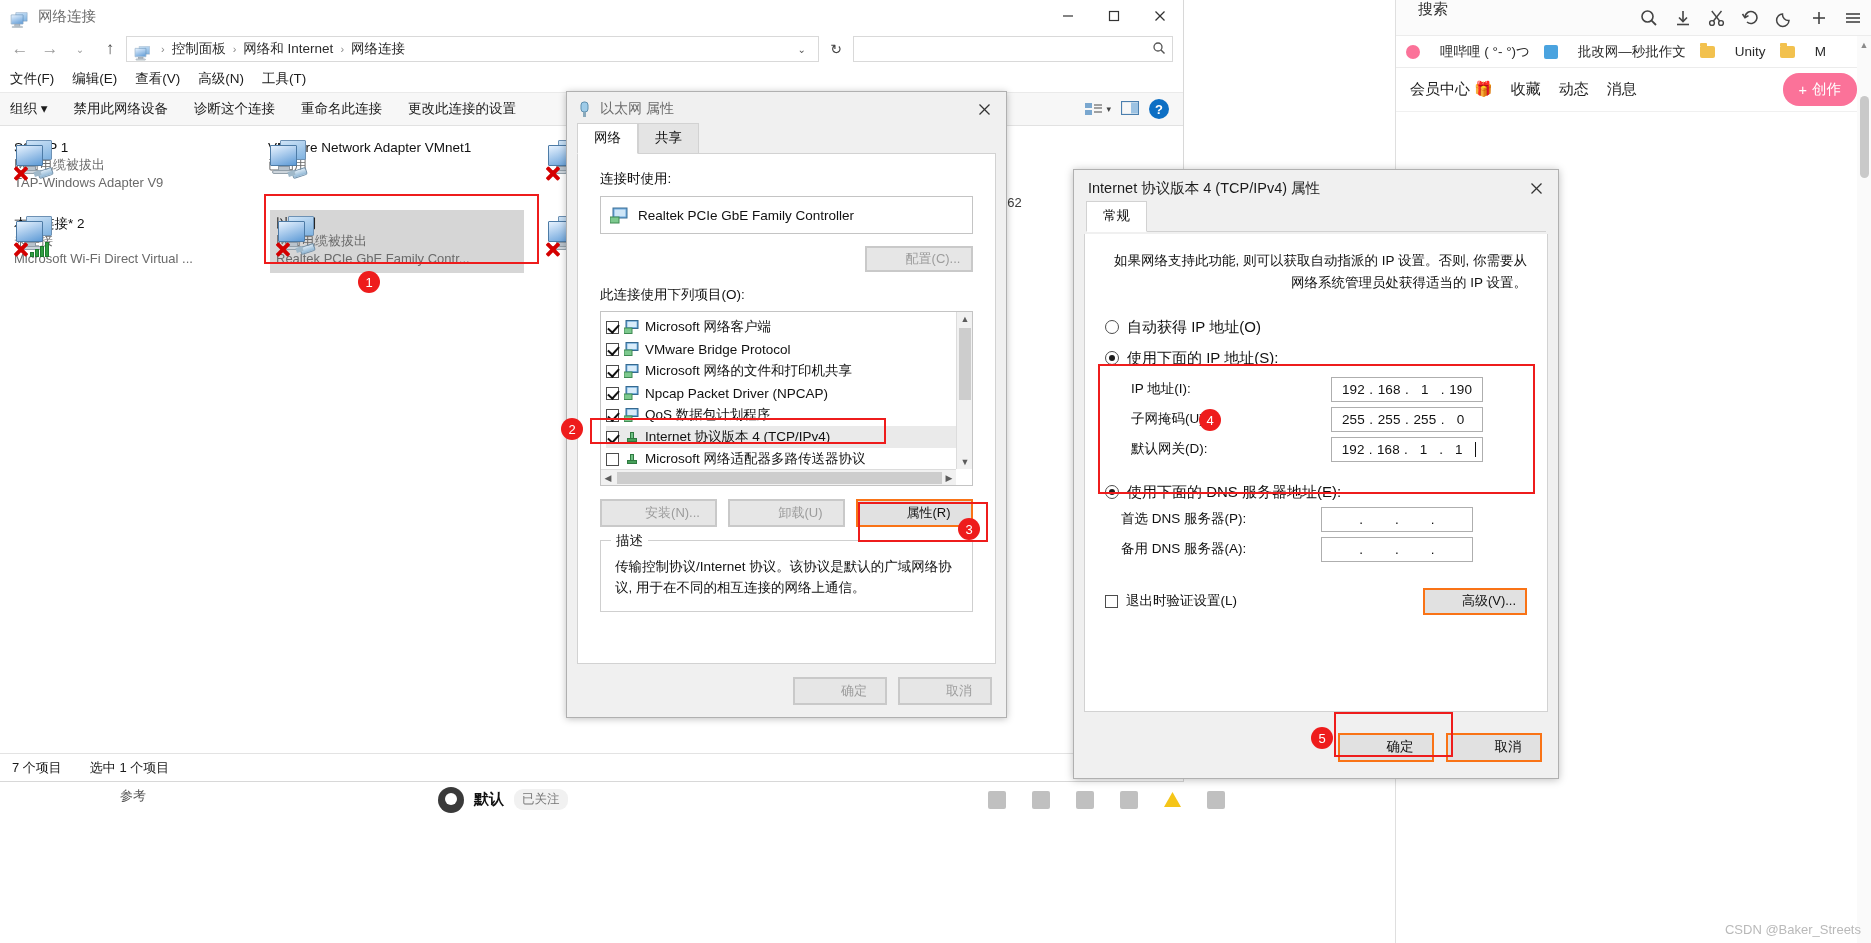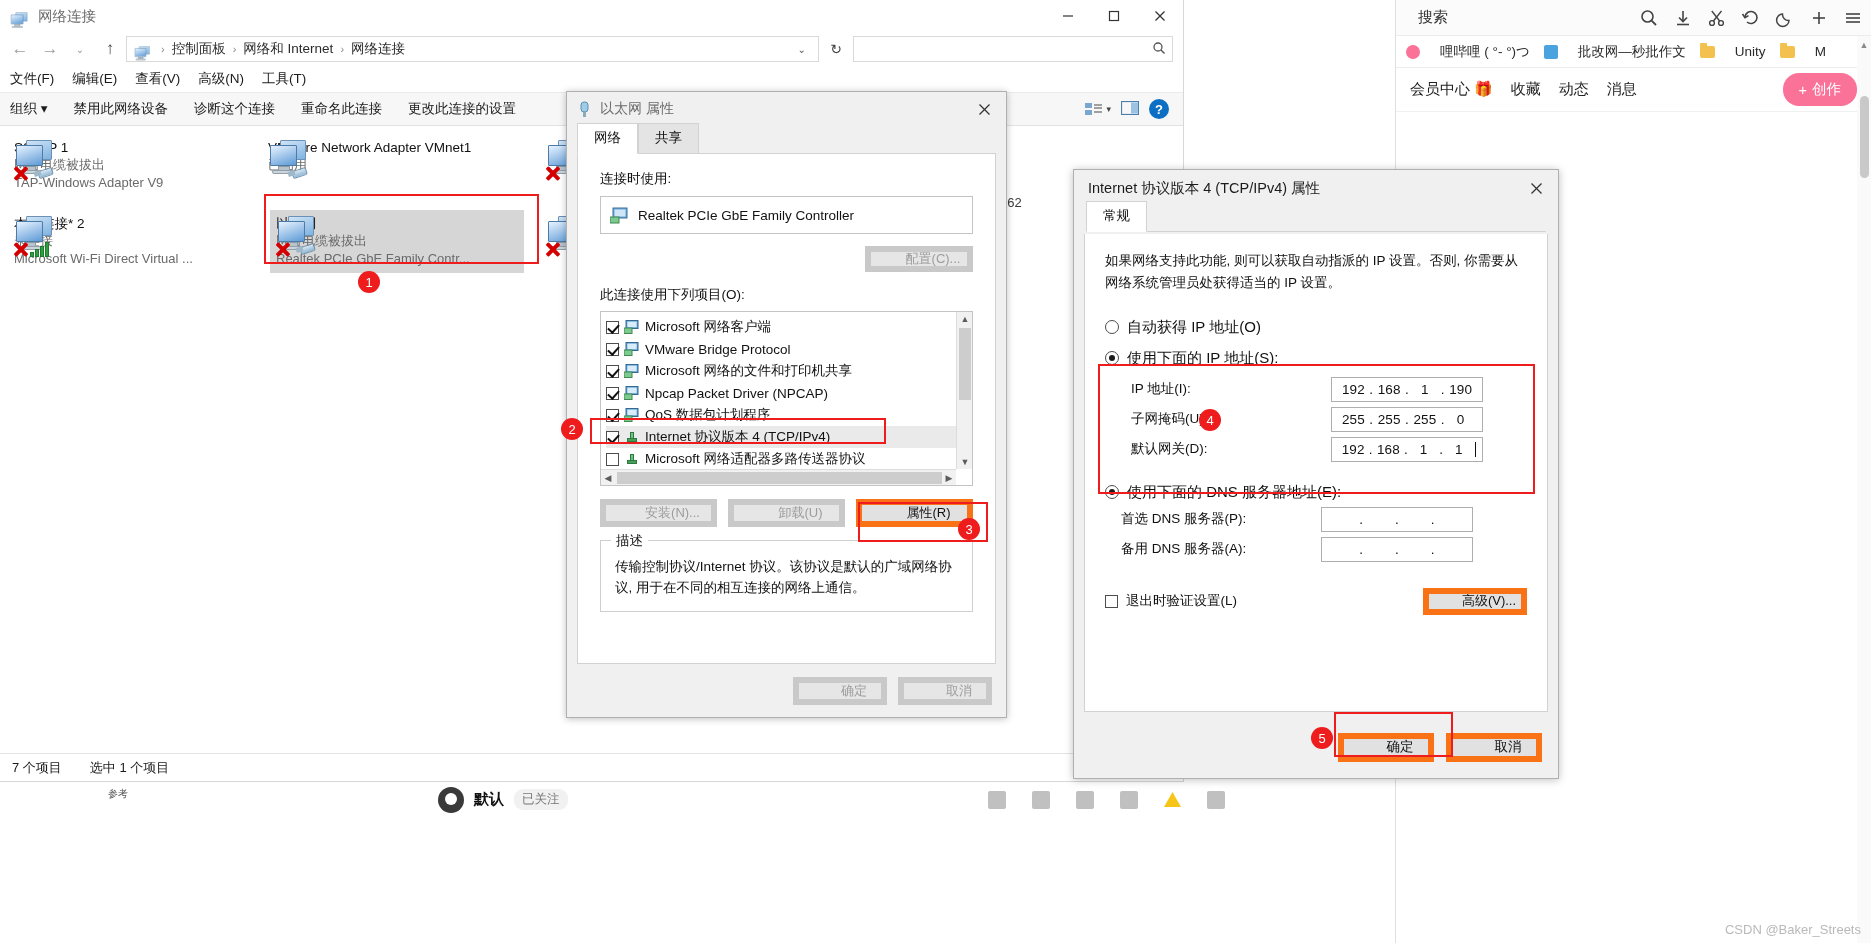--- a/index.html
+++ b/index.html
@@ -12,21 +12,21 @@
     position:relative;
     -webkit-font-smoothing:antialiased;
   }
 
   
   #browser {
     position:absolute; left:1395px; top:0; width:476px; height:943px;
     background:#ffffff; border-left:1px solid #dfdfdf;
   }
   .br-toolbar {
-    height:36px; display:flex; align-items:center; gap:6px;
+    height:36px; display:flex; gap:6px;
     padding:0 8px; background:#fbfbfb; border-bottom:1px solid #ececec;
   }
   .br-omni {
     flex:0 0 auto; font-size:15px; color:#333; padding-left:14px;
   }
   .br-icons { margin-left:auto; display:flex; align-items:center; gap:14px; }
   .br-ico { width:20px; height:20px; position:relative; color:#444; display:inline-block; }
   .br-ico svg { display:block; }
 
   .br-bookmarks {
@@ -61,21 +61,21 @@
   .br-body {
     position:absolute; left:0; right:0; top:112px; bottom:0; background:#fff;
   }
 
   
   #bottomstrip {
     position:absolute; left:0; top:778px; width:1395px; height:165px;
     background:#ffffff;
   }
   .bs-left { position:absolute; left:0; top:0; width:398px; height:42px; border-top:1px solid #e6e6e6;}
-  .bs-cankao { position:absolute; left:108px; top:8px; font-size:10px; color:#555; }
+  .bs-cankao { position:absolute; left:120px; top:8px; font-size:13px; color:#555; }
   .bs-mid {
     position:absolute; left:398px; top:0; width:560px; height:42px;
     border-top:1px solid #e6e6e6; display:flex; align-items:center; gap:10px; padding-left:40px;
   }
   .bs-avatar{width:26px;height:26px;border-radius:50%;background:#3a3a3a;position:relative;}
   .bs-avatar:after{content:"";position:absolute;left:7px;top:6px;width:12px;height:12px;border-radius:50%;background:#fff;}
   .bs-title{font-size:15px;font-weight:bold;color:#111;}
   .bs-sub{font-size:12.5px;color:#777;background:#f1f1f1;border-radius:9px;padding:2px 8px;}
   .bs-icons{
     position:absolute; left:958px; top:0; width:437px; height:42px;
@@ -193,21 +193,21 @@
     position:absolute;left:10px;right:10px;top:28px;bottom:53px;background:#fff;border:1px solid #d2d2d2;border-top:none;
     padding:16px 22px 0;
   }
   .lbl{font-size:13.5px;color:#111;}
   .adapterbox{
     margin-top:8px;height:38px;border:1px solid #c4c4c4;background:#fff;display:flex;align-items:center;gap:9px;padding:0 9px;
     font-size:13.5px;color:#111;
   }
   .nicico{width:19px;height:17px;position:relative;flex:0 0 auto;}
   .btn{
-    border:6px solid #f97316;background:#e1e1e1;font-size:13px;color:#333;
+    border:2px solid #f97316;background:#e1e1e1;font-size:13px;color:#333;
     display:flex;align-items:center;justify-content:center;padding-left:28px;
   }
   .btn.enabled{color:#111;background:#e1e1e1;}
   .btn.disabled{color:#9c9c9c;background:#e6e6e6;border-color:#c9c9c9;}
   .cfgbtn{margin-left:auto;width:108px;height:26px;margin-top:12px;}
   .listbox{
     margin-top:7px;height:175px;border:1px solid #c4c4c4;background:#fff;position:relative;overflow:hidden;
   }
   .lb-items{position:absolute;left:0;top:0;right:16px;bottom:16px;padding:4px 0 0 5px;}
   .lb-row{display:flex;align-items:center;gap:5px;height:22px;font-size:13.5px;color:#111;white-space:nowrap;}
@@ -240,21 +240,21 @@
 
   
   #dlg2{
     position:absolute;left:1073px;top:169px;width:486px;height:610px;background:#f0f0f0;
     border:1px solid #b0b0b0;box-shadow:0 1px 8px rgba(0,0,0,.25);
   }
   #dlg2 .d-title{height:36px;padding-left:14px;}
   #dlg2 .d-title-txt{font-size:14.5px;color:#1b1b1b;}
   #dlg2 .panel{top:30px;bottom:66px;padding:16px 20px 0;}
   #dlg2 .tabstrip{left:12px;right:12px;}
-  .intro{font-size:13.5px;color:#111;line-height:1.62;}
+  .intro{font-size:13.5px;color:#111;line-height:1.62;text-align:right;}
   .radio-row{display:flex;align-items:center;gap:8px;margin-top:14px;font-size:15px;color:#111;}
   .radio{width:14px;height:14px;border-radius:50%;border:1px solid #4d4d4d;background:#fff;flex:0 0 auto;position:relative;}
   .radio.on:after{content:"";position:absolute;left:3px;top:3px;width:6px;height:6px;border-radius:50%;background:#1b1b1b;}
   .radio-row.dim,.radio-row.dim .radio{color:#a4a4a4;border-color:#b9b9b9;}
   .fieldrow{display:flex;align-items:center;margin-top:5px;}
   .fieldrow .flab{font-size:13.5px;color:#111;width:200px;}
   .ipbox{
     width:152px;height:25px;border:1px solid #aeaeae;background:#fff;display:flex;align-items:center;
     font-size:13.5px;color:#111;padding:0 6px;justify-content:space-around;
   }

